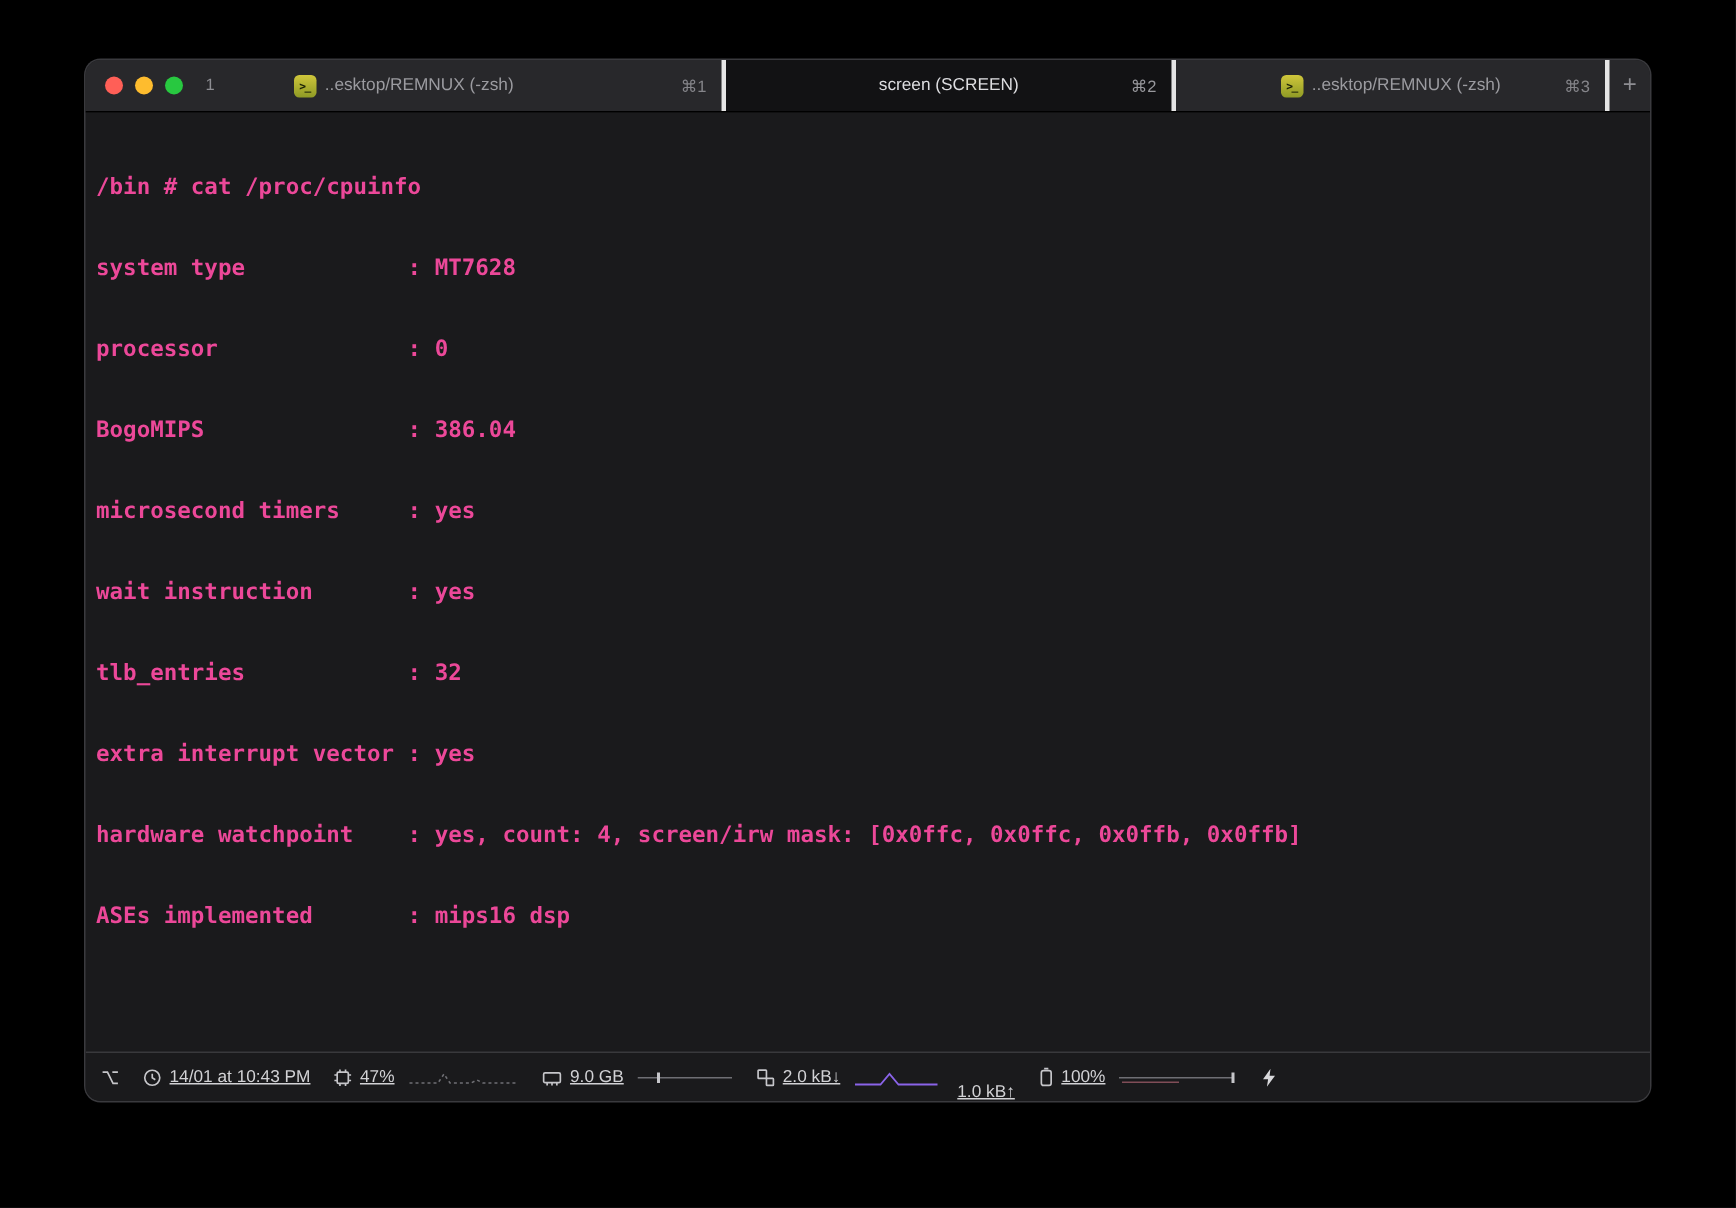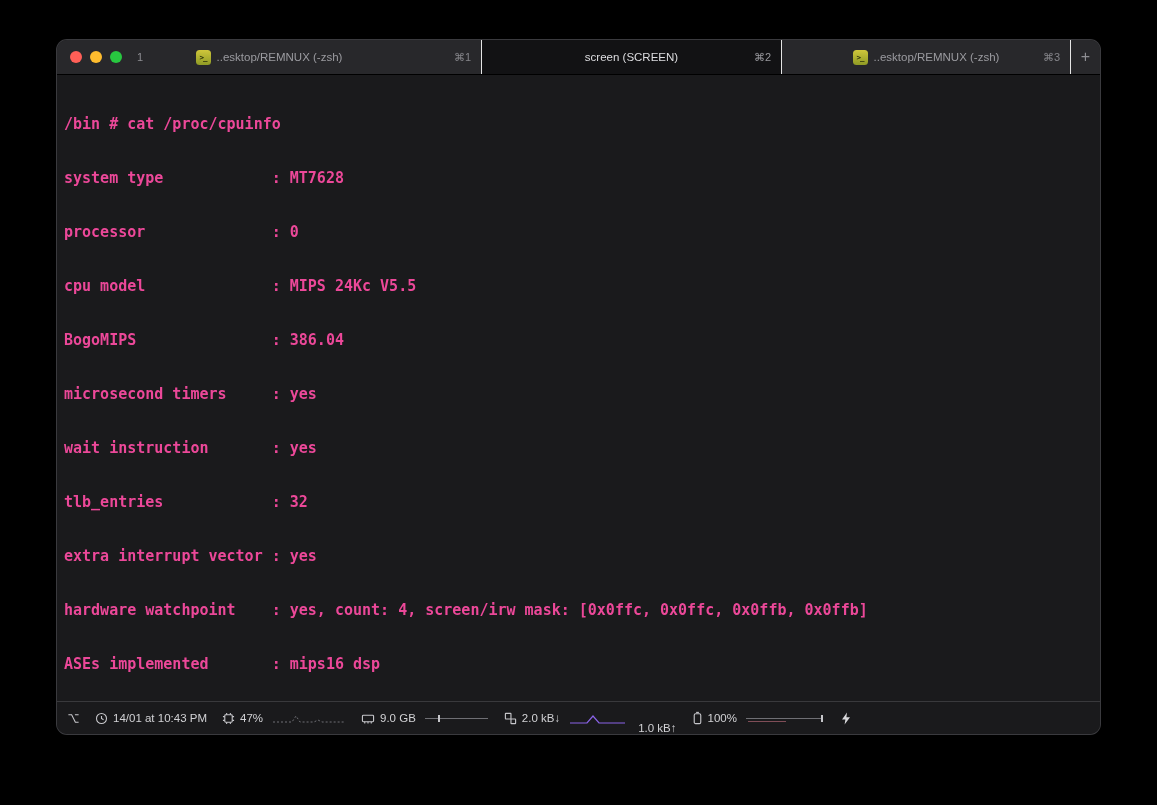--- a/index.html
+++ b/index.html
@@ -17,21 +17,21 @@
   .tabbar {
     flex: 0 0 35px; background: #28282b; display: flex; align-items: stretch;
     border-bottom: 1px solid #000; position: relative;
     font-family: "Liberation Sans", sans-serif;
   }
   .tab {
     position: relative; display: flex; align-items: center; justify-content: center;
     gap: 6px; font-size: 11.5px; color: #9b9ba0; cursor: default;
   }
   .tab.active { background: #121214; color: #dddde0; }
-  .tab + .tab, .newtab { border-left: 1px solid #e5e5e5; }
+  .tab + .tab, .newtab { border-left: 3px solid #e5e5e5; }
   .tab-1 { width: 424px; }
   .tab-2 { width: 300px; }
   .tab-3 { flex: 1; }
   .shortcut { position: absolute; right: 10px; color: #85858a; font-size: 11px; }
   .tab.active .shortcut { color: #98989d; }
 
   .lights { position: absolute; left: 13px; top: 50%; transform: translateY(-50%); display: flex; gap: 8px; }
   .light { width: 12px; height: 12px; border-radius: 50%; }
   .light.red { background: #ff5f57; }
   .light.yellow { background: #febc2e; }
@@ -59,21 +59,21 @@
   }
   .line { height: 18px; }
 
   
   .statusbar {
     flex: 0 0 26px; border-top: 1px solid #39393c;
     display: flex; align-items: center; padding: 0 10px; gap: 15px;
     font-family: "Liberation Sans", sans-serif; font-size: 11.5px; color: #d2d2d5;
     background: #1a1a1c;
   }
-  .sgroup { display: flex; align-items: center; gap: 5px; }
+  .sgroup { display: flex; align-items: center; gap: 5px; text-decoration: underline; }
   .sicon { display: block; }
   .sicon path, .sicon polyline, .sicon circle, .sicon line, .sicon rect.o {
     stroke: #c6c6ca; stroke-width: 1.2; fill: none;
   }
   .spark { display: block; margin-left: 4px; }
 </style>
 </head>
 <body>
 
 <div class="window">
@@ -103,21 +103,20 @@
       <span class="shortcut">⌘3</span>
     </div>
 
     <div class="newtab">+</div>
   </div>
 
   <div class="term">
     <div class="line">/bin # cat /proc/cpuinfo</div>
     <div class="line">system type            : MT7628</div>
     <div class="line">processor              : 0</div>
-    <div class="line">cpu model              : MIPS 24Kc V5.5</div>
     <div class="line">BogoMIPS               : 386.04</div>
     <div class="line">microsecond timers     : yes</div>
     <div class="line">wait instruction       : yes</div>
     <div class="line">tlb_entries            : 32</div>
     <div class="line">extra interrupt vector : yes</div>
     <div class="line">hardware watchpoint    : yes, count: 4, screen/irw mask: [0x0ffc, 0x0ffc, 0x0ffb, 0x0ffb]</div>
     <div class="line">ASEs implemented       : mips16 dsp</div>
     
     
     

